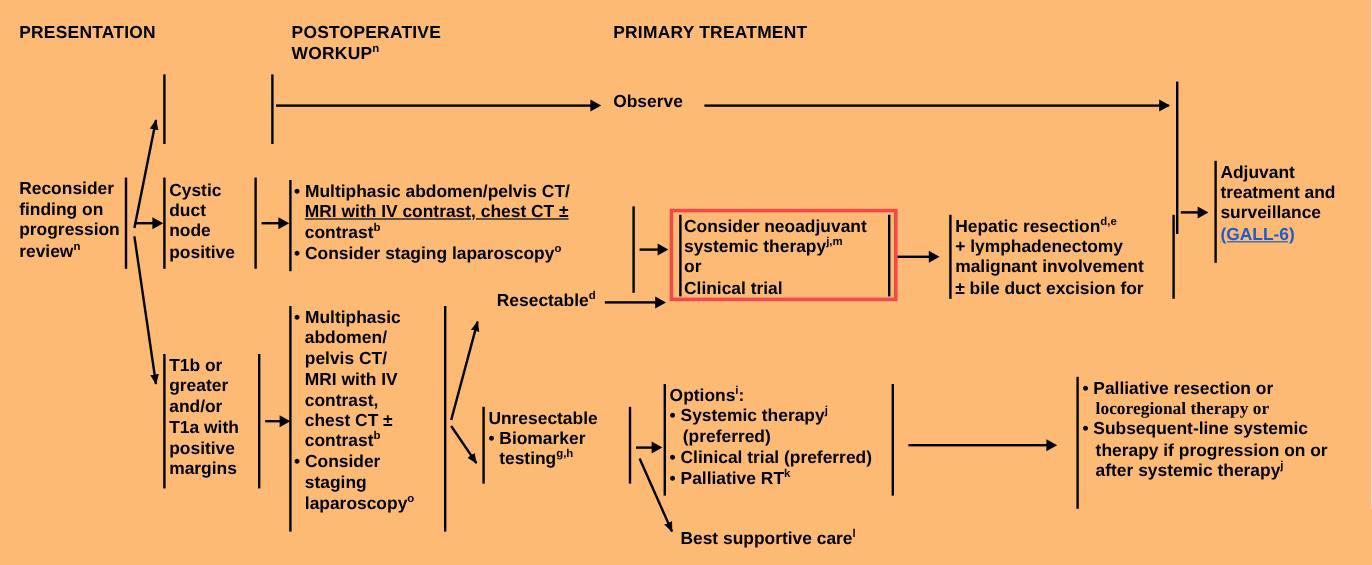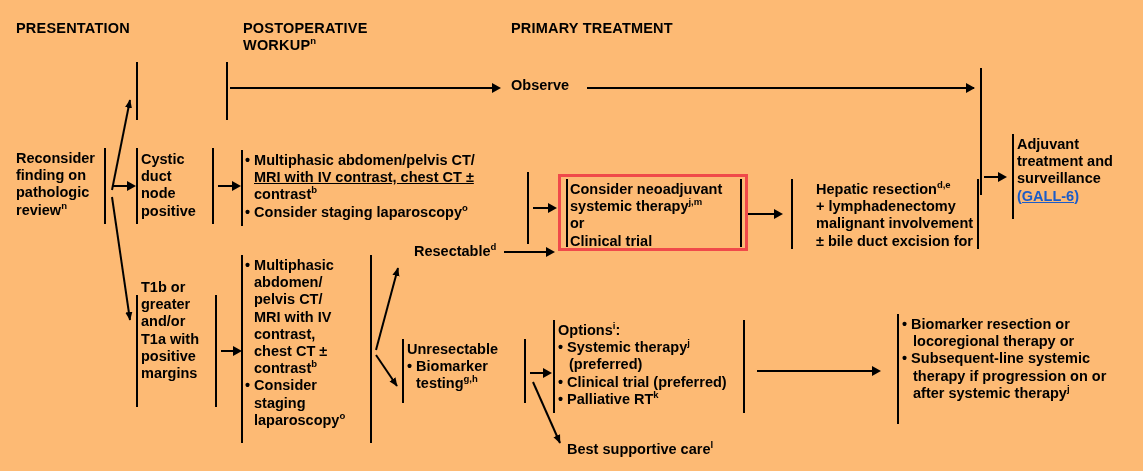--- a/index.html
+++ b/index.html
@@ -70,39 +70,39 @@
   </div>
 
   <div class="abs hdr" style="left:243px;top:3px;">
     <span>POSTOPERATIVE
 WORKUP</span><sup>n</sup>
   </div>
 
   <div class="abs node" style="left:16px;top:150px;width:88px;">
     <span class="ln">Reconsider</span>
     <span class="ln">finding on</span>
-    <span class="ln">pathologic</span>
+    <span class="ln">progression</span>
     <span class="ln"><span>review</span><sup>n</sup></span>
   </div>
   <div class="bar" style="left:104px;top:148px;height:76px;"></div>
 
   <div class="bar" style="left:136px;top:62px;height:58px;"></div>
   <div class="bar" style="left:226px;top:62px;height:58px;"></div>
 
   <div class="bar" style="left:136px;top:148px;height:76px;"></div>
   <div class="abs node" style="left:141px;top:151px;width:68px;">
     <span class="ln">Cystic</span>
     <span class="ln">duct</span>
     <span class="ln">node</span>
     <span class="ln">positive</span>
   </div>
   <div class="bar" style="left:212px;top:148px;height:76px;"></div>
 
   <div class="bar" style="left:136px;top:295px;height:112px;"></div>
-  <div class="abs node" style="left:141px;top:279px;width:70px;">
+  <div class="abs node" style="left:141px;top:297px;width:70px;">
     <span class="ln">T1b or</span>
     <span class="ln">greater</span>
     <span class="ln">and/or</span>
     <span class="ln">T1a with</span>
     <span class="ln">positive</span>
     <span class="ln">margins</span>
   </div>
   <div class="bar" style="left:215px;top:295px;height:112px;"></div>
 
   <div class="bar" style="left:241px;top:150px;height:76px;"></div>
@@ -149,21 +149,21 @@
   <div class="bar" style="left:566px;top:179px;height:68px;"></div>
   <div class="abs node" style="left:570px;top:181px;width:180px;">
     <span class="ln">Consider neoadjuvant</span>
     <span class="ln"><span>systemic therapy</span><sup>j,m</sup></span>
     <span class="ln">or</span>
     <span class="ln">Clinical trial</span>
   </div>
   <div class="bar" style="left:740px;top:179px;height:68px;"></div>
 
   <div class="bar" style="left:791px;top:179px;height:70px;"></div>
-  <div class="abs node" style="left:796px;top:181px;width:185px;margin-left:20px;">
+  <div class="abs node" style="left:796px;top:181px;width:185px;">
     <span class="ln"><span>Hepatic resection</span><sup>d,e</sup></span>
     <span class="ln">+ lymphadenectomy</span>
     <span class="ln">malignant involvement</span>
     <span class="ln">± bile duct excision for</span>
   </div>
   <div class="bar" style="left:977px;top:179px;height:70px;"></div>
 
   <div class="bar" style="left:553px;top:320px;height:93px;"></div>
   <div class="abs node" style="left:558px;top:322px;width:185px;">
     <span class="ln"><span>Options</span><sup>i</sup><span>:</span></span>
@@ -173,22 +173,22 @@
     <span class="bullet">•&nbsp;<span>Palliative RT</span><sup>k</sup></span>
   </div>
   <div class="bar" style="left:743px;top:320px;height:93px;"></div>
 
   <div class="abs node" style="left:567px;top:441px;">
     <span>Best supportive care</span><sup>l</sup>
   </div>
 
   <div class="bar" style="left:897px;top:314px;height:110px;"></div>
   <div class="abs node" style="left:902px;top:316px;width:235px;">
-    <span class="bullet">•&nbsp;<span>Biomarker resection or</span></span>
-    <span class="bullet" style="text-indent:0;padding-left:11px;">locoregional therapy or</span>
+    <span class="bullet">•&nbsp;<span>Palliative resection or</span></span>
+    <span class="bullet" style="text-indent:0;padding-left:11px;font-family:Liberation Serif, serif;">locoregional therapy or</span>
     <span class="bullet">•&nbsp;<span>Subsequent-line systemic</span></span>
     <span class="bullet" style="text-indent:0;padding-left:11px;">therapy if progression on or</span>
     <span class="bullet" style="text-indent:0;padding-left:11px;"><span>after systemic therapy</span><sup>j</sup></span>
   </div>
 
   <div class="bar" style="left:1012px;top:134px;height:85px;"></div>
   <div class="abs node" style="left:1017px;top:136px;width:122px;">
     <span class="ln">Adjuvant</span>
     <span class="ln">treatment and</span>
     <span class="ln">surveillance</span>

